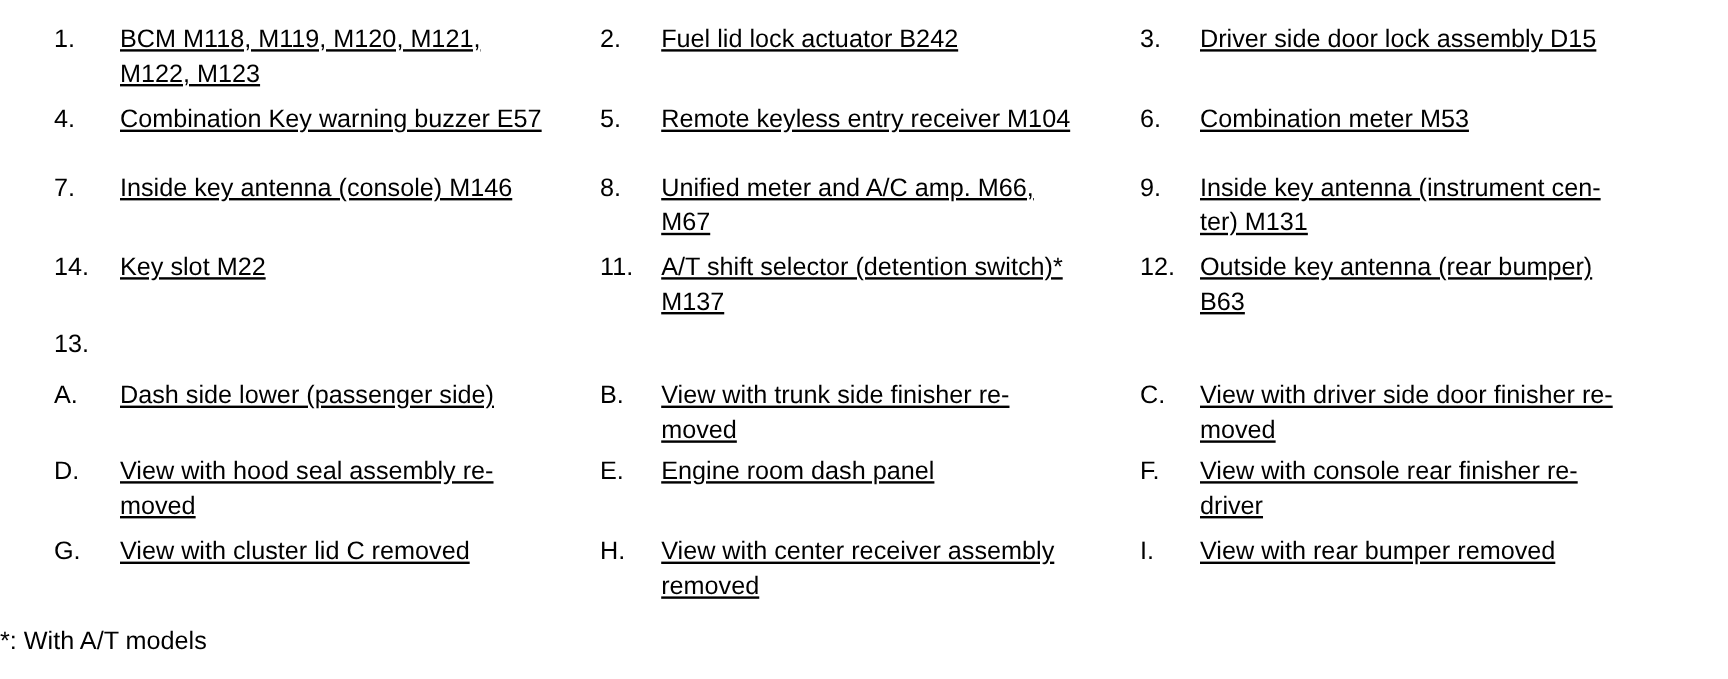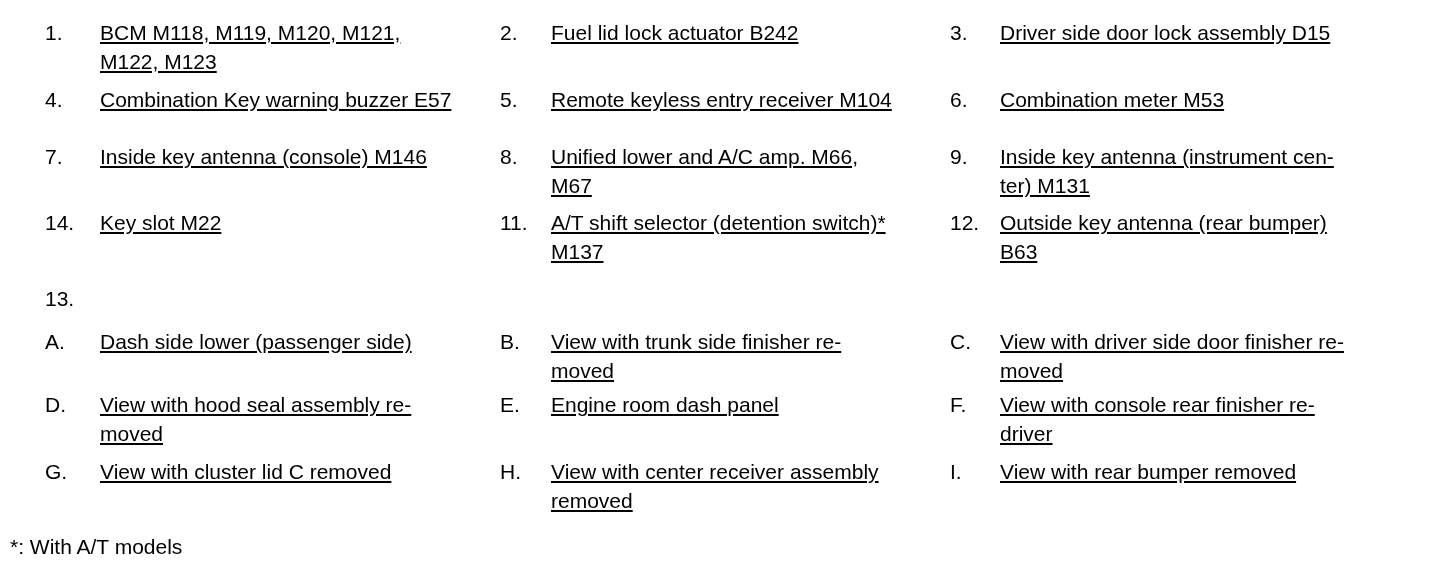--- a/index.html
+++ b/index.html
@@ -38,21 +38,20 @@
     white-space: pre;
   }
   .c1 .num { width: 55px; }
   .c2 .num { width: 51px; }
   .c3 .num { width: 50px; }
   .desc {
     white-space: pre;
     text-decoration: underline;
   }
   .footnote {
-    padding-left: 10px;
     white-space: pre;
   }
 </style>
 </head>
 <body>
 
 <div class="page">
 
   <div class="legend-row">
     <div class="cell c1">
@@ -85,21 +84,21 @@
     </div>
   </div>
 
   <div class="legend-row" style="margin-top:28px">
     <div class="cell c1">
       <span class="num">7.</span>
       <span class="desc">Inside key antenna (console) M146</span>
     </div>
     <div class="cell c2">
       <span class="num">8.</span>
-      <span class="desc">Unified lower and A/C amp. M66,
+      <span class="desc">Unified meter and A/C amp. M66,
 M67</span>
     </div>
     <div class="cell c3">
       <span class="num">9.</span>
       <span class="desc">Inside key antenna (instrument cen-
 ter) M131</span>
     </div>
   </div>
 
   <div class="legend-row" style="margin-top:8px">
@@ -112,21 +111,21 @@
       <span class="desc">A/T shift selector (detention switch)*
 M137</span>
     </div>
     <div class="cell c3">
       <span class="num">12.</span>
       <span class="desc">Outside key antenna (rear bumper)
 B63</span>
     </div>
   </div>
 
-  <div class="legend-row" style="margin-top:18px">
+  <div class="legend-row" style="margin-top:6px">
     <div class="cell c1">
       <span class="num">13.</span>
     </div>
     <div class="cell c2">
       <span class="num"></span>
       <span class="desc"></span>
     </div>
     <div class="cell c3">
       <span class="num"></span>
       <span class="desc"></span>

